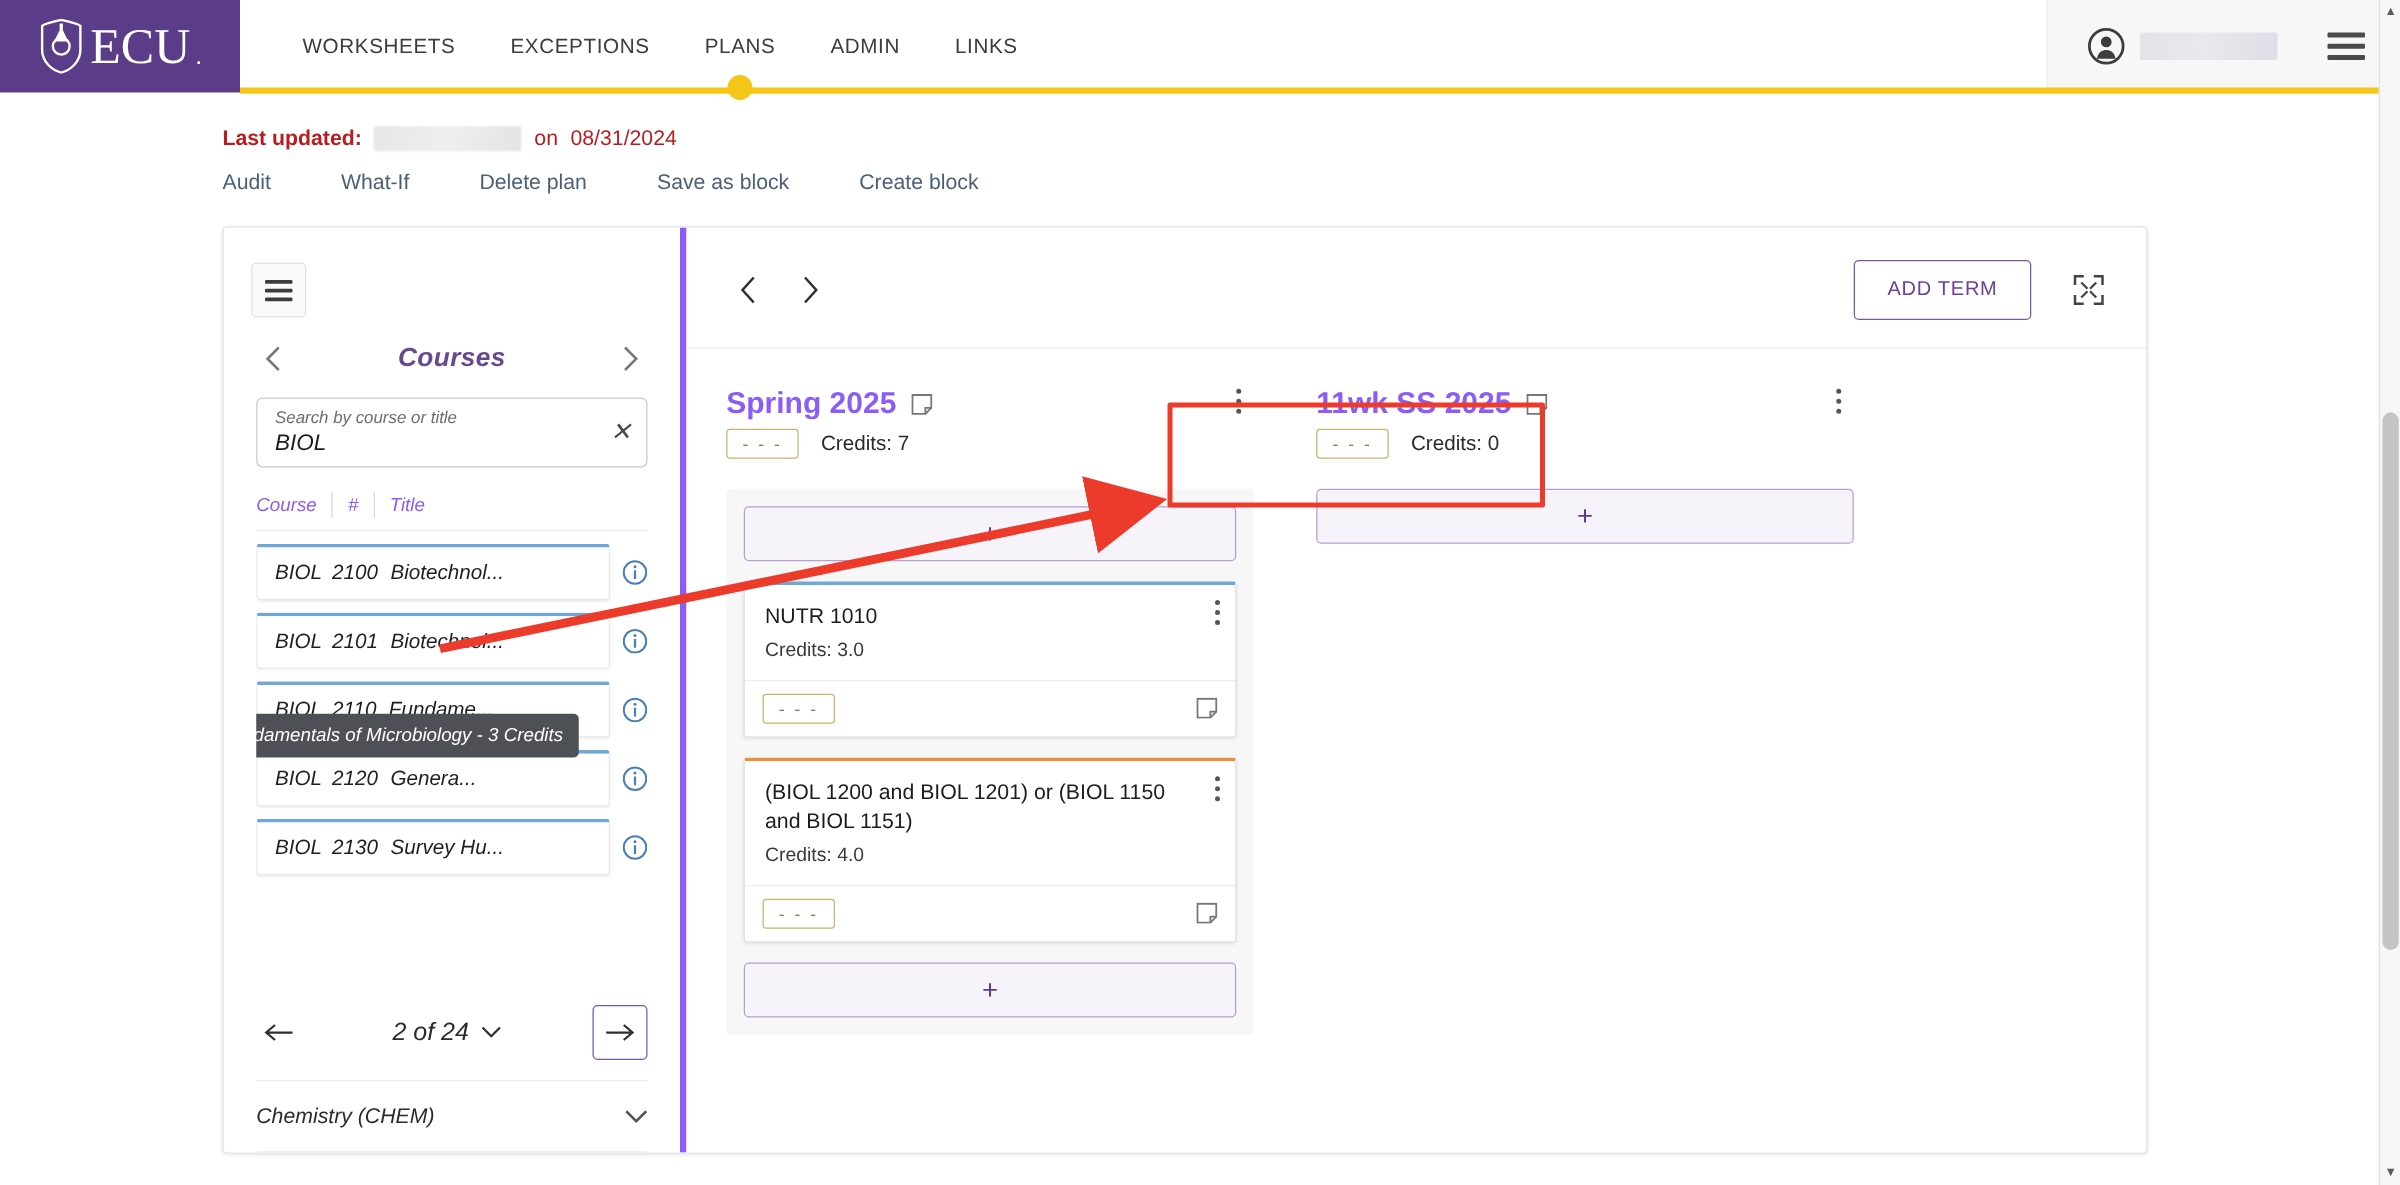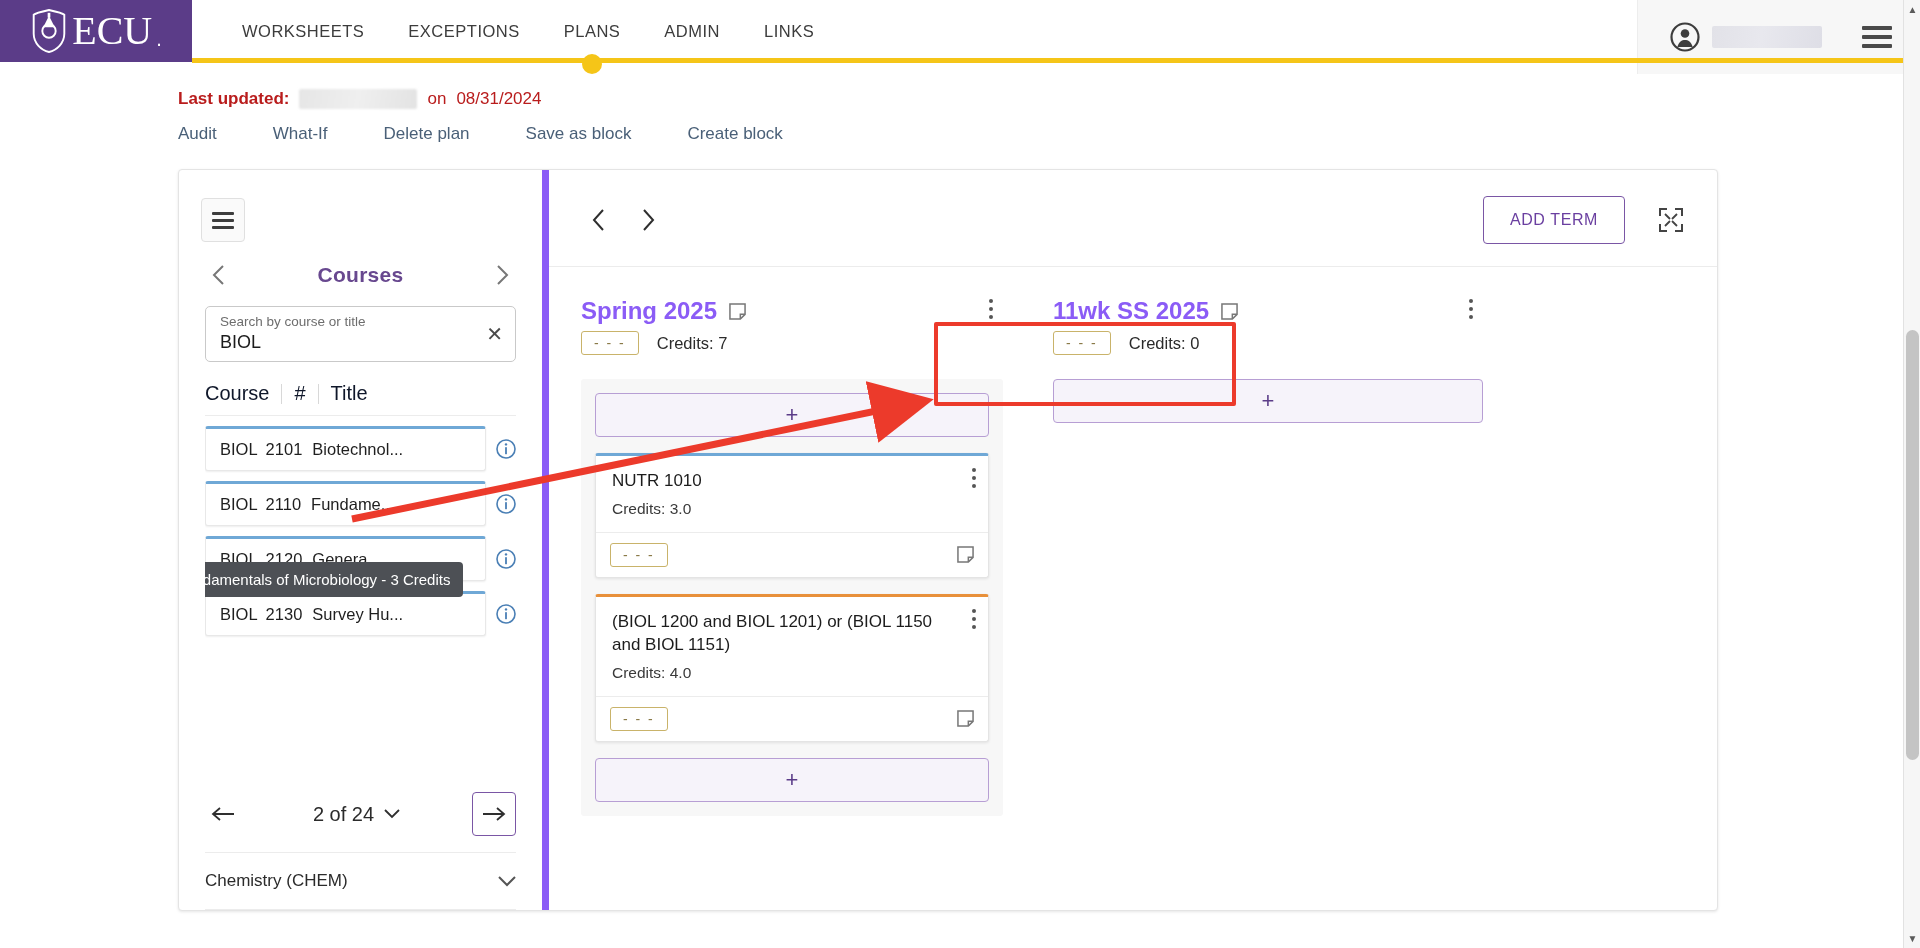--- a/index.html
+++ b/index.html
@@ -7,21 +7,21 @@
     margin: 0; padding: 0;
     width: 1920px; height: 948px;
     font-family: "Liberation Sans", sans-serif;
     background: #ffffff;
     overflow: hidden;
   }
 
   
   .topbar {
     position: relative;
-    height: 62px;
+    height: 74px;
     display: flex;
     align-items: stretch;
     background: #ffffff;
   }
   .logo-block {
     width: 192px;
     background: #5b3c88;
     display: flex;
     align-items: center;
     justify-content: center;
@@ -139,25 +139,26 @@
     border-radius: 4px;
     box-shadow: 0 1px 3px rgba(0,0,0,0.10);
     display: flex;
     overflow: hidden;
   }
 
   
   .left-panel {
     width: 370px;
     flex: 0 0 370px;
-    border-right: 7px solid #8b5cf6;
+    border-right: 5px solid #8b5cf6;
     display: flex;
     flex-direction: column;
     padding: 0;
     position: relative;
+    font-style: italic;
   }
   .hamburger-btn {
     margin: 28px 0 0 22px;
     width: 44px; height: 44px;
     border: 1px solid #e0e0e0;
     border-radius: 4px;
     background: #fafafa;
     display: flex; align-items: center; justify-content: center;
     flex-direction: column; gap: 4px;
     cursor: pointer;
@@ -201,21 +202,21 @@
     transform: translateY(-50%);
     font-size: 20px; color: #4a4a4a; cursor: pointer;
     line-height: 1;
   }
 
   .col-heads {
     display: flex; align-items: center;
     margin: 20px 26px 0 26px;
     padding-bottom: 10px;
     border-bottom: 1px solid #ececec;
-    font-size: 20px; color: #0f172a;
+    font-size: 15px; color: #8b5cf6;
   }
   .col-heads .c1 { padding-right: 12px; }
   .col-heads .sep { width:1px; height:20px; background:#d8d8d8; }
   .col-heads .c2 { padding: 0 12px; }
   .col-heads .c3 { padding-left: 12px; }
 
   .course-list {
     margin: 10px 26px 0 26px;
     position: relative;
     flex: 1 1 auto;
@@ -539,20 +540,30 @@
     <div class="col-heads">
       <span class="c1">Course</span>
       <span class="sep"></span>
       <span class="c2">#</span>
       <span class="sep"></span>
       <span class="c3">Title</span>
     </div>
 
     <div class="course-list">
 
+      <div class="course-row">
+        <div class="course-card">
+          <span>BIOL</span><span class="num">2100</span><span class="ttl">Biotechnol...</span>
+        </div>
+        <svg class="info-ic" viewBox="0 0 20 20">
+          <circle cx="10" cy="10" r="9" fill="none" stroke="#4a7fb5" stroke-width="1.6"></circle>
+          <rect x="9.1" y="8.2" width="1.8" height="7" fill="#4a7fb5"></rect>
+          <circle cx="10" cy="5.4" r="1.2" fill="#4a7fb5"></circle>
+        </svg>
+      </div>
 
       <div class="course-row">
         <div class="course-card">
           <span>BIOL</span><span class="num">2101</span><span class="ttl">Biotechnol...</span>
         </div>
         <svg class="info-ic" viewBox="0 0 20 20">
           <circle cx="10" cy="10" r="9" fill="none" stroke="#4a7fb5" stroke-width="1.6"></circle>
           <rect x="9.1" y="8.2" width="1.8" height="7" fill="#4a7fb5"></rect>
           <circle cx="10" cy="5.4" r="1.2" fill="#4a7fb5"></circle>
         </svg>

